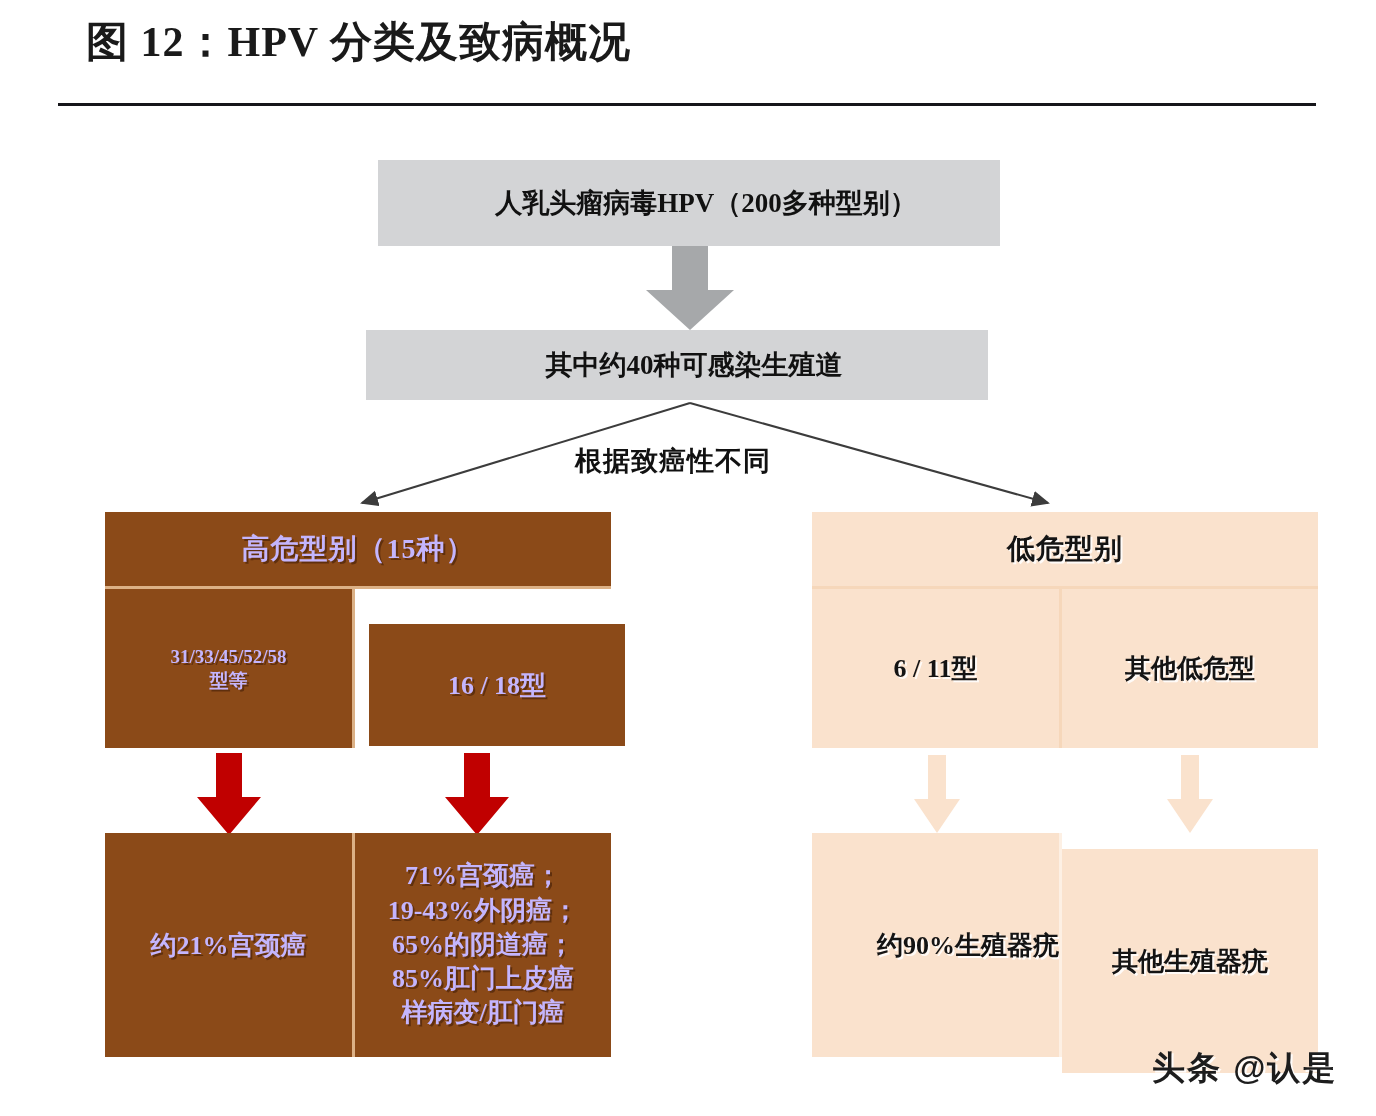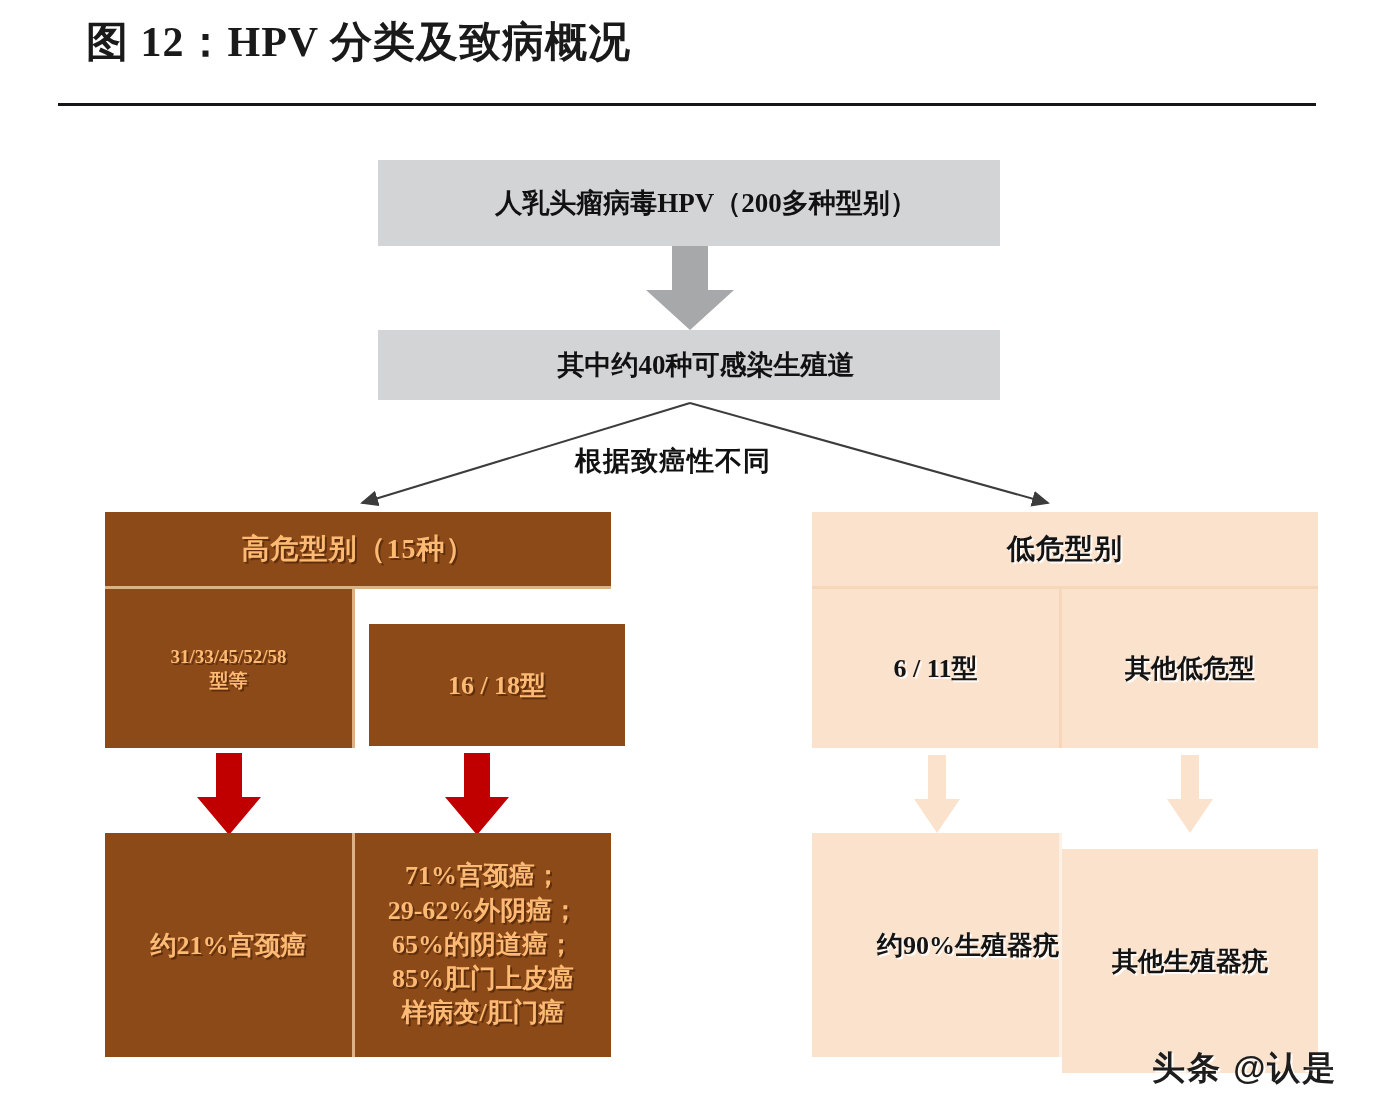--- a/index.html
+++ b/index.html
@@ -30,36 +30,36 @@
        align-items:center;justify-content:center;text-align:center;}
 
   .gray-box{
     background:#d3d4d6;
     color:#111111;
     font-family:"Liberation Serif","DejaVu Serif",serif;
     font-weight:700;
     padding-left:34px;
   }
   #box-hpv{left:378px;top:160px;width:622px;height:86px;font-size:27px;}
-  #box-genital{left:378px;top:330px;width:622px;height:70px;font-size:27px;}
+  #box-genital{left:366px;top:330px;width:622px;height:70px;font-size:27px;}
 
   
   .gray-arrow{position:absolute;left:642px;top:246px;width:96px;height:84px;}
 
   
   .branch-svg{position:absolute;left:0;top:395px;width:1376px;height:125px;}
   .branch-label{
     position:absolute;left:575px;top:443px;
     font-family:Liberation Mono, monospace;
     font-weight:700;font-size:27px;color:#111;
     white-space:nowrap;letter-spacing:1px;
   }
 
   
-  .brown{background:#8b4a18;color:#fdba74;}
+  .brown{background:#8b4a18;color:#c4b5fd;}
   .brown-txt{
     font-family:"Liberation Serif","DejaVu Serif",serif;
     font-weight:700;
     text-shadow:2px 2px 0 rgba(60,25,5,.55);
   }
   #hr-group{position:absolute;left:105px;top:512px;width:506px;height:236px;}
   #hr-header{
     position:absolute;left:0;top:0;width:506px;height:74px;
     font-size:28px;letter-spacing:1px;
   }
@@ -168,21 +168,21 @@
     </svg>
   </div>
 
   <div id="hr-out-group">
     <div class="box brown brown-txt" id="hr-out-left">
       <span>约21%宫颈癌</span>
     </div>
     <div class="hr-out-divv"></div>
     <div class="box brown brown-txt multiline" id="hr-out-right">
       <span>71%宫颈癌；
-29-62%外阴癌；
+19-43%外阴癌；
 65%的阴道癌；
 85%肛门上皮癌
 样病变/肛门癌</span>
     </div>
   </div>
 
   <div id="lr-group">
     <div class="box peach peach-txt" id="lr-header">
       <span>低危型别</span>
     </div>

